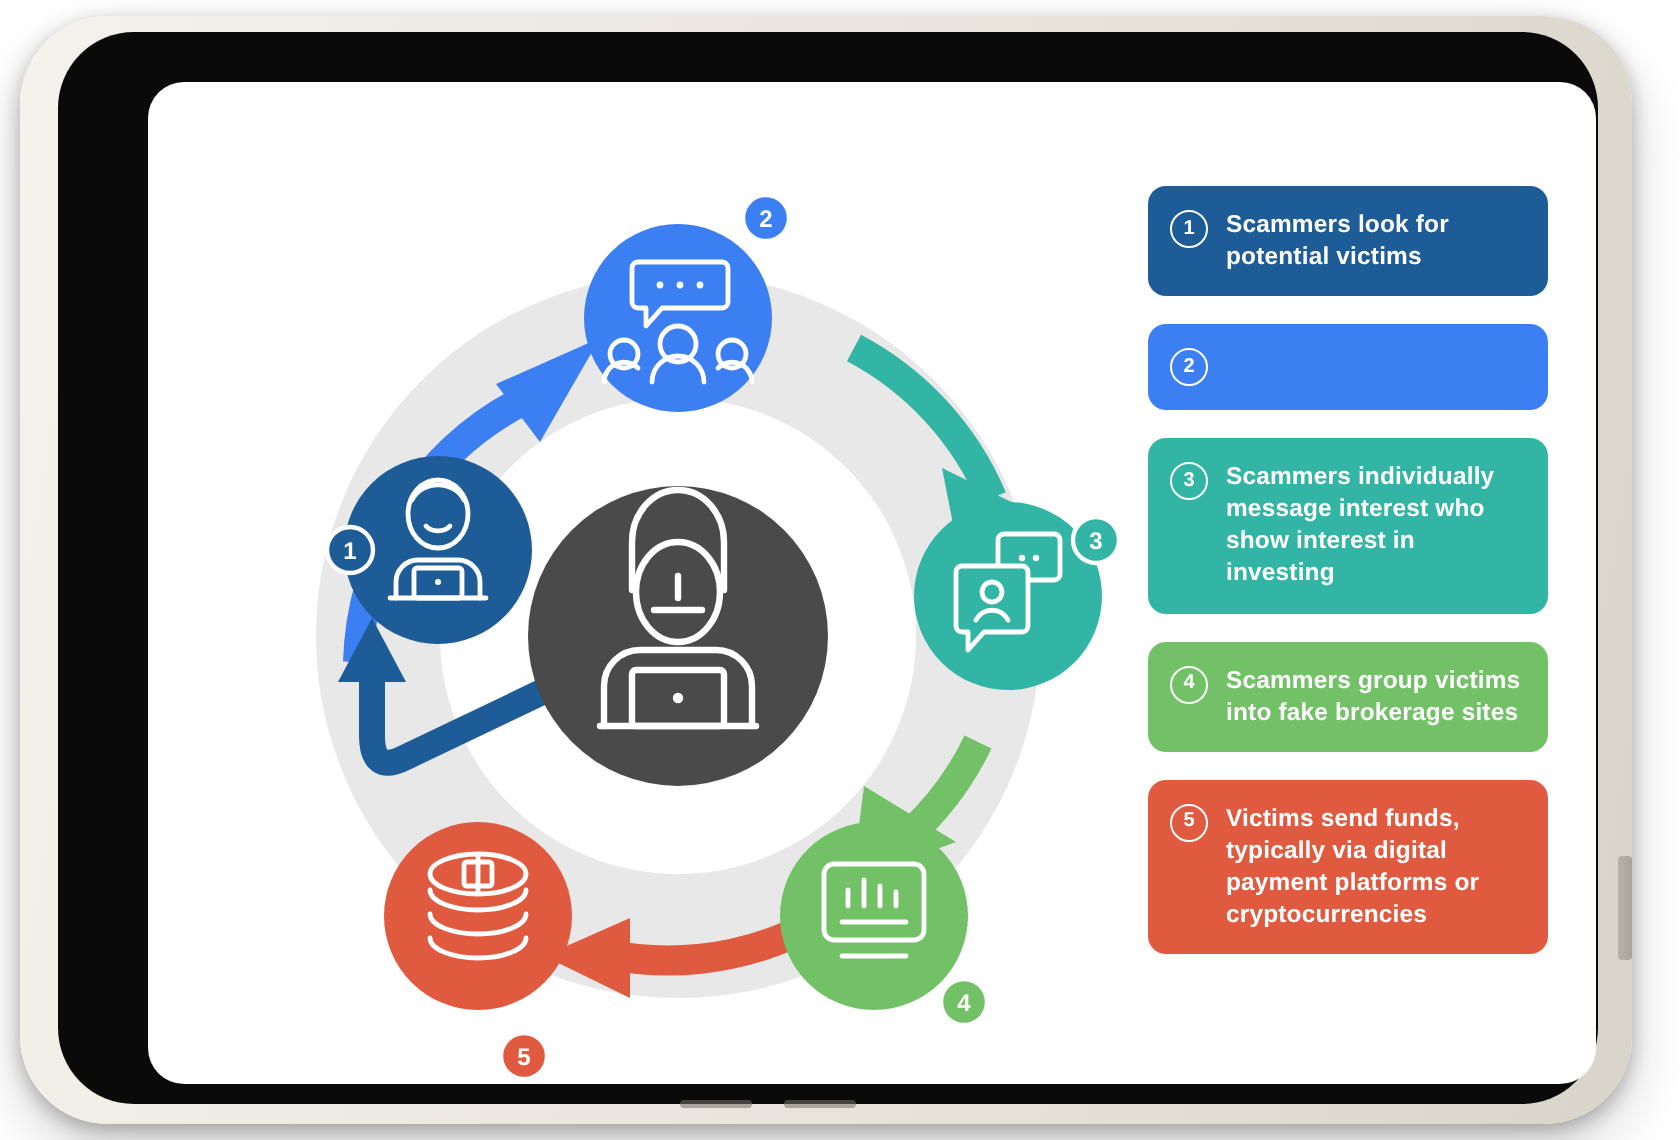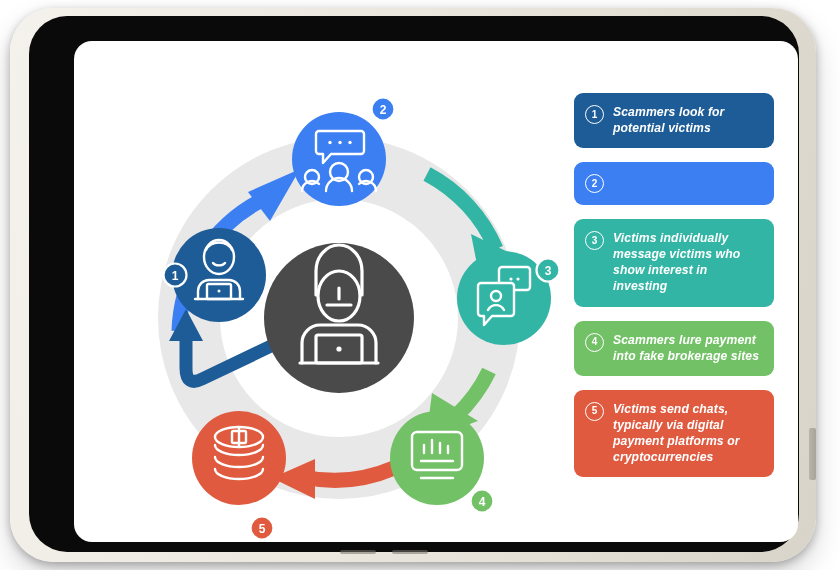--- a/index.html
+++ b/index.html
@@ -64,21 +64,20 @@
     flex:0 0 auto;
     width:17px;height:17px;border-radius:50%;
     border:1.6px solid #ffffff;
     display:flex;align-items:center;justify-content:center;
     font-size:10px;font-weight:bold;line-height:1;
     margin-top:1px;
   }
   .legend-text{
     font-size:12.2px;line-height:1.32;font-weight:600;
     letter-spacing:.1px;
-    font-style:italic;
   }
 </style>
 </head>
 <body>
 
 <div class="stage">
 
   <div class="tablet-outer">
 
     <div class="side-button"></div>
@@ -229,31 +228,31 @@
             <div class="legend-badge">1</div>
             <div class="legend-text">Scammers look for potential victims</div>
           </div>
 
           <div class="legend-item" style="background:#3b7ff2">
             <div class="legend-badge">2</div>
           </div>
 
           <div class="legend-item" style="background:#32b5a5">
             <div class="legend-badge">3</div>
-            <div class="legend-text">Victims individually message victims who show interest in investing</div>
+            <div class="legend-text">Scammers individually message interest who show interest in investing</div>
           </div>
 
           <div class="legend-item" style="background:#73c167">
             <div class="legend-badge">4</div>
-            <div class="legend-text">Scammers lure payment into fake brokerage sites</div>
+            <div class="legend-text">Scammers group victims into fake brokerage sites</div>
           </div>
 
           <div class="legend-item" style="background:#e05a3f">
             <div class="legend-badge">5</div>
-            <div class="legend-text">Victims send chats, typically via digital payment platforms or cryptocurrencies</div>
+            <div class="legend-text">Victims send funds, typically via digital payment platforms or cryptocurrencies</div>
           </div>
 
         </div>
 
       </div>
     </div>
 
     <div class="speaker s1"></div>
     <div class="speaker s2"></div>
   </div>

